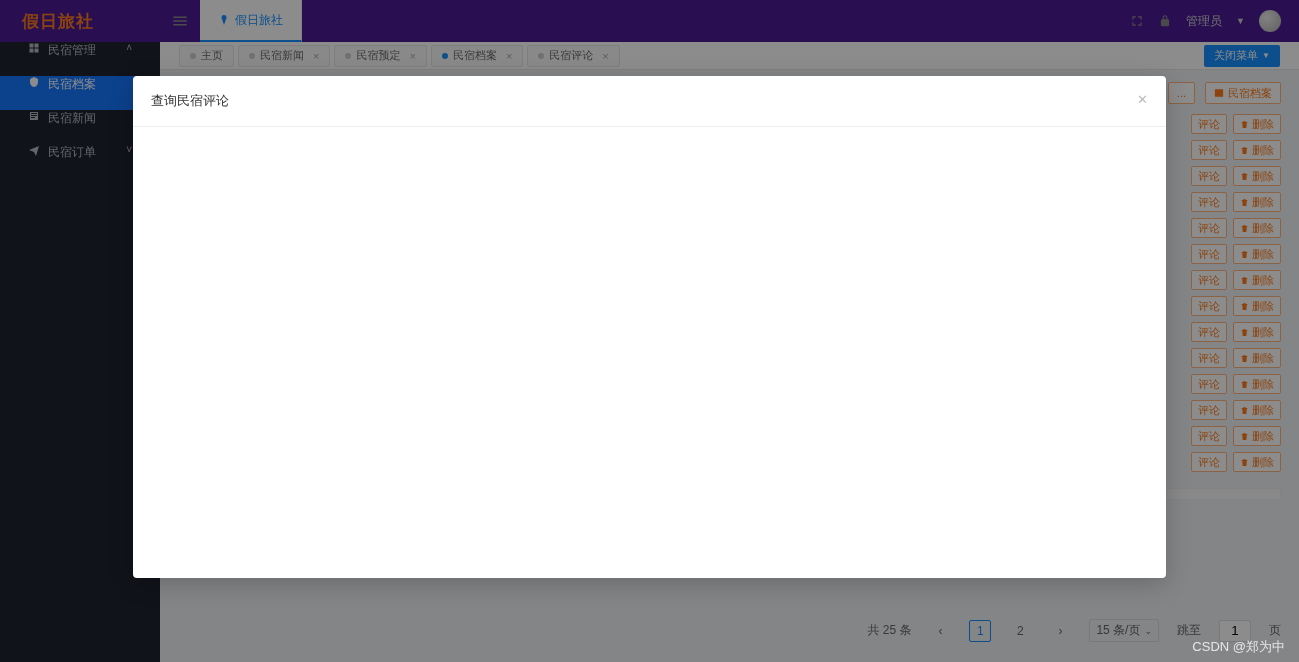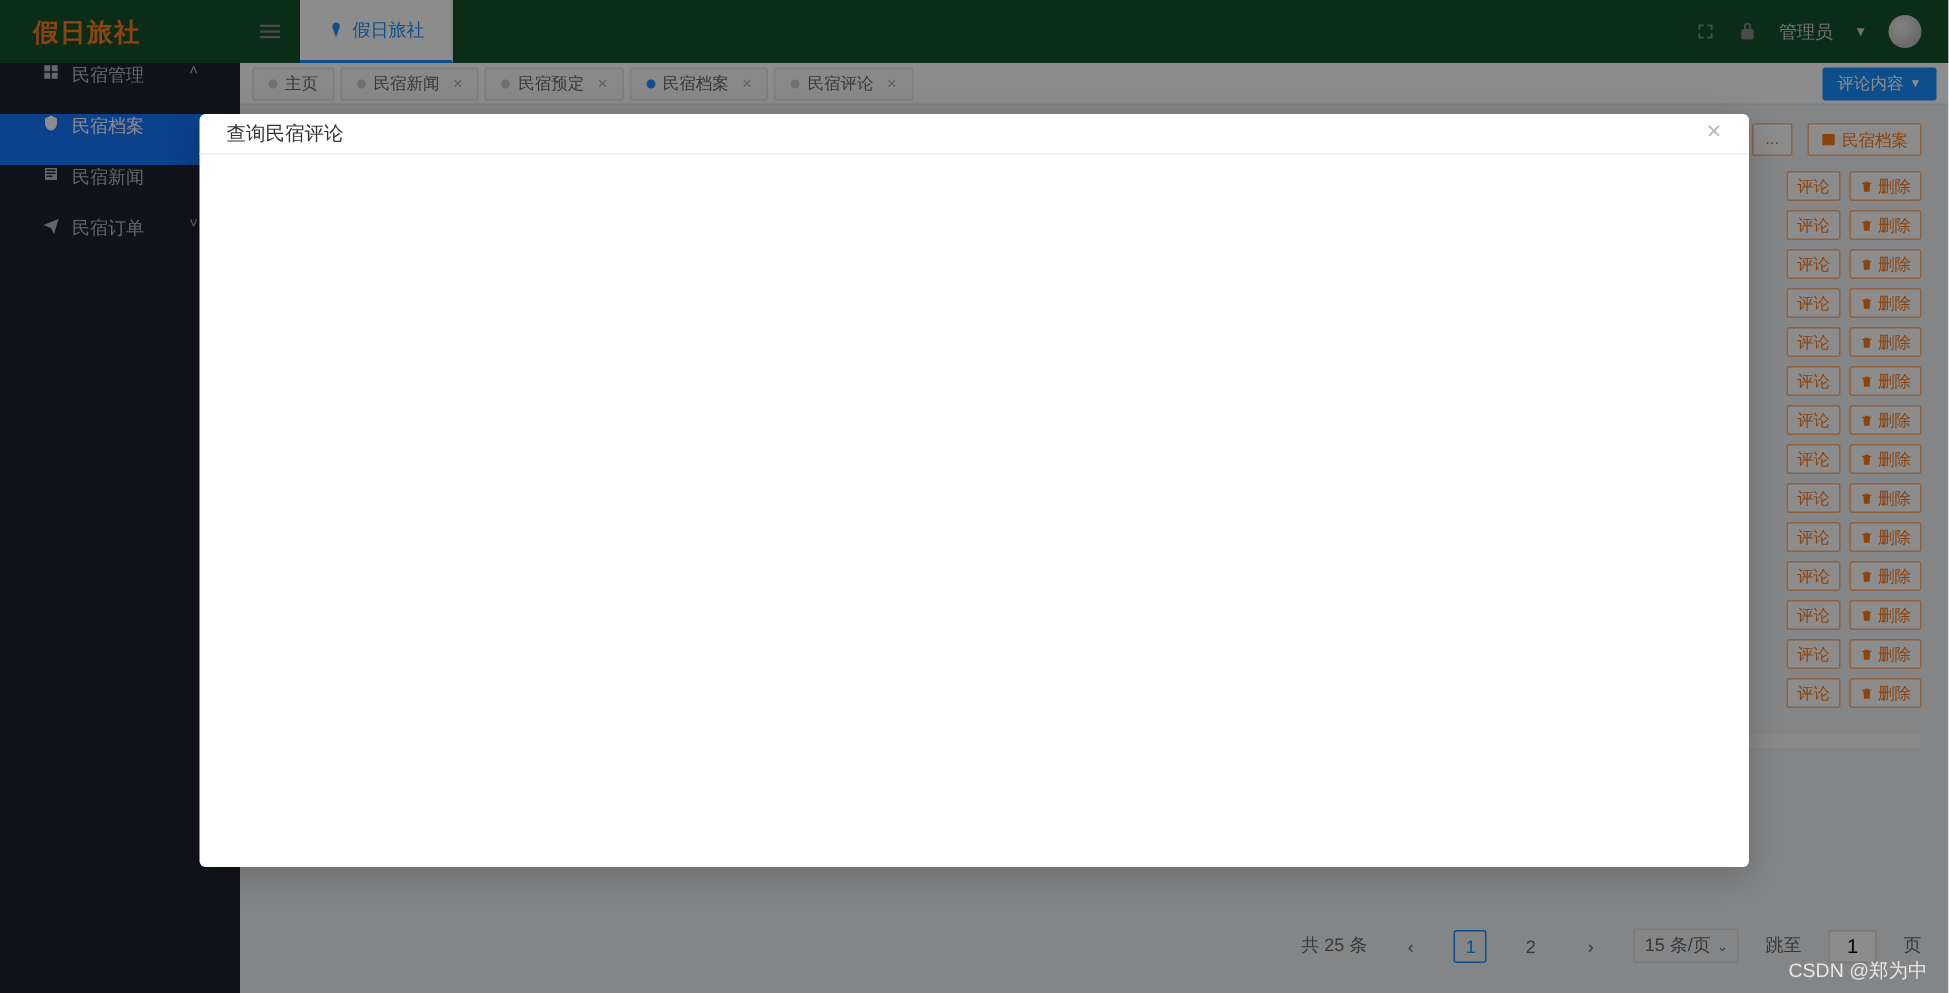--- a/index.html
+++ b/index.html
@@ -2,21 +2,21 @@
 <html><head>
 <meta charset="utf-8">
 <style>
 * { margin:0; padding:0; box-sizing:border-box; font-family:"Microsoft YaHei","Helvetica Neue",Arial,sans-serif; }
 body { width:1299px; height:662px; background:#f0f2f5; overflow:hidden; position:relative; }
 
 
 .mask { position:absolute; inset:0; background:rgba(0,0,0,0.45); z-index:10; }
 
 
-.header { height:42px; background:#14532d; display:flex; align-items:center; color:#fff; }
+.header { height:42px; background:#4c1d95; display:flex; align-items:center; color:#fff; }
 .logo { width:160px; padding-left:22px; font-size:17px; font-weight:700; color:#ff7a1a; font-family:"KaiTi","STKaiti",serif; letter-spacing:1px; }
 .burger { width:40px; display:flex; align-items:center; justify-content:center; color:#888; }
 .burger svg { width:18px; height:18px; }
 .topnav { display:flex; height:100%; }
 .topnav .item { display:flex; align-items:center; gap:5px; padding:0 18px; font-size:12px; color:#555; background:#fff; border-right:1px solid #eee; }
 .topnav .item.first svg { width:12px; height:12px; fill:#555; }
 .topnav .item.active { color:#1890ff; border-bottom:2px solid #1890ff; }
 .topnav .item.active svg { width:12px; height:12px; fill:#1890ff; }
 .header .spacer { flex:1; }
 .header .right { display:flex; align-items:center; gap:14px; padding-right:18px; color:#ccc; font-size:12px; }
@@ -26,21 +26,21 @@
 
 .sidebar { position:absolute; top:42px; left:0; bottom:0; width:160px; background:#1f2430; color:#b6bac2; font-size:12px; }
 .sidebar .menu-item { display:flex; align-items:flex-start; gap:8px; height:34px; padding:0 28px; }
 .sidebar .menu-item svg { width:12px; height:12px; fill:#b6bac2; }
 .sidebar .menu-item.active { background:#1677ff; color:#fff; }
 .sidebar .menu-item.active svg { fill:#fff; }
 .sidebar .menu-item .arrow { margin-left:auto; font-size:10px; }
 
 
 .main { position:absolute; top:42px; left:160px; right:0; bottom:0; background:#f0f2f5; }
-.tabs { height:28px; display:flex; align-items:center; gap:4px; padding:0 8px; background:#fff; border-bottom:1px solid #e8e8e8; }
+.tabs { height:28px; display:flex; align-items:center; gap:4px; padding:0 19px; background:#fff; border-bottom:1px solid #e8e8e8; }
 .tab { display:flex; align-items:center; gap:5px; height:22px; padding:0 10px; font-size:11px; color:#666; background:#fafafa; border:1px solid #e6e6e6; border-radius:2px; }
 .tab .dot { width:6px; height:6px; border-radius:50%; background:#ccc; }
 .tab.active .dot { background:#1890ff; }
 .tab .x { color:#aaa; font-size:11px; margin-left:4px; }
 .tabs .spacer { flex:1; }
 .close-menu { height:22px; padding:0 10px; font-size:11px; background:#1890ff; color:#fff; border-radius:2px; display:flex; align-items:center; gap:4px; }
 .close-menu .tri { font-size:8px; }
 
 .content { padding:12px 18px 10px; }
 .top-actions { display:flex; justify-content:flex-end; gap:10px; margin-bottom:10px; }
@@ -56,21 +56,21 @@
 .hscroll .thumb { position:absolute; left:0; top:0; height:100%; width:88%; background:#ddd; }
 
 .pager { position:absolute; bottom:20px; right:18px; display:flex; align-items:center; gap:18px; font-size:12px; color:#666; }
 .pager .pg { width:22px; height:22px; display:flex; align-items:center; justify-content:center; border:1px solid transparent; border-radius:2px; }
 .pager .pg.cur { border-color:#1890ff; color:#1890ff; }
 .pager .sel { border:1px solid #ddd; padding:2px 6px; border-radius:2px; display:flex; align-items:center; gap:4px; }
 .pager input { width:32px; height:22px; border:1px solid #ddd; text-align:center; border-radius:2px; }
 
 
 .modal { position:absolute; z-index:20; top:76px; left:133px; width:1033px; height:502px; background:#fff; border-radius:4px; box-shadow:0 6px 24px rgba(0,0,0,0.2); display:flex; flex-direction:column; }
-.modal-head { padding:4px 18px; border-bottom:1px solid #eee; display:flex; font-size:13px; color:#333; }
+.modal-head { padding:16px 18px; border-bottom:1px solid #eee; display:flex; font-size:13px; color:#333; }
 .modal-head .x { margin-left:auto; color:#bbb; cursor:pointer; }
 .modal-body { padding:10px 14px; }
 table.tb { width:100%; border-collapse:collapse; font-size:12px; color:#555; }
 table.tb th { background:#fafafa; text-align:left; font-weight:500; padding:8px 10px; border:1px solid #eee; }
 table.tb td { padding:10px 10px; border:1px solid #eee; }
 
 .watermark { position:absolute; right:14px; bottom:6px; font-size:13px; color:#e6e6e6; z-index:30; font-weight:500; }
 </style>
 </head>
 <body>
@@ -156,21 +156,21 @@
           <span class="x">×</span>
         </div>
         <div class="tab">
           <span class="dot"></span>
           <span>民宿评论</span>
           <span class="x">×</span>
         </div>
       </div>
     <div class="spacer"></div>
     <div class="close-menu">
-      <span>评论内容</span>
+      <span>关闭菜单</span>
       <span class="tri">▼</span>
     </div>
   </div>
 
   <div class="content">
     <div class="top-actions">
       <div class="btn-o">
           <span>...</span>
         </div>
       <div class="btn-o">

